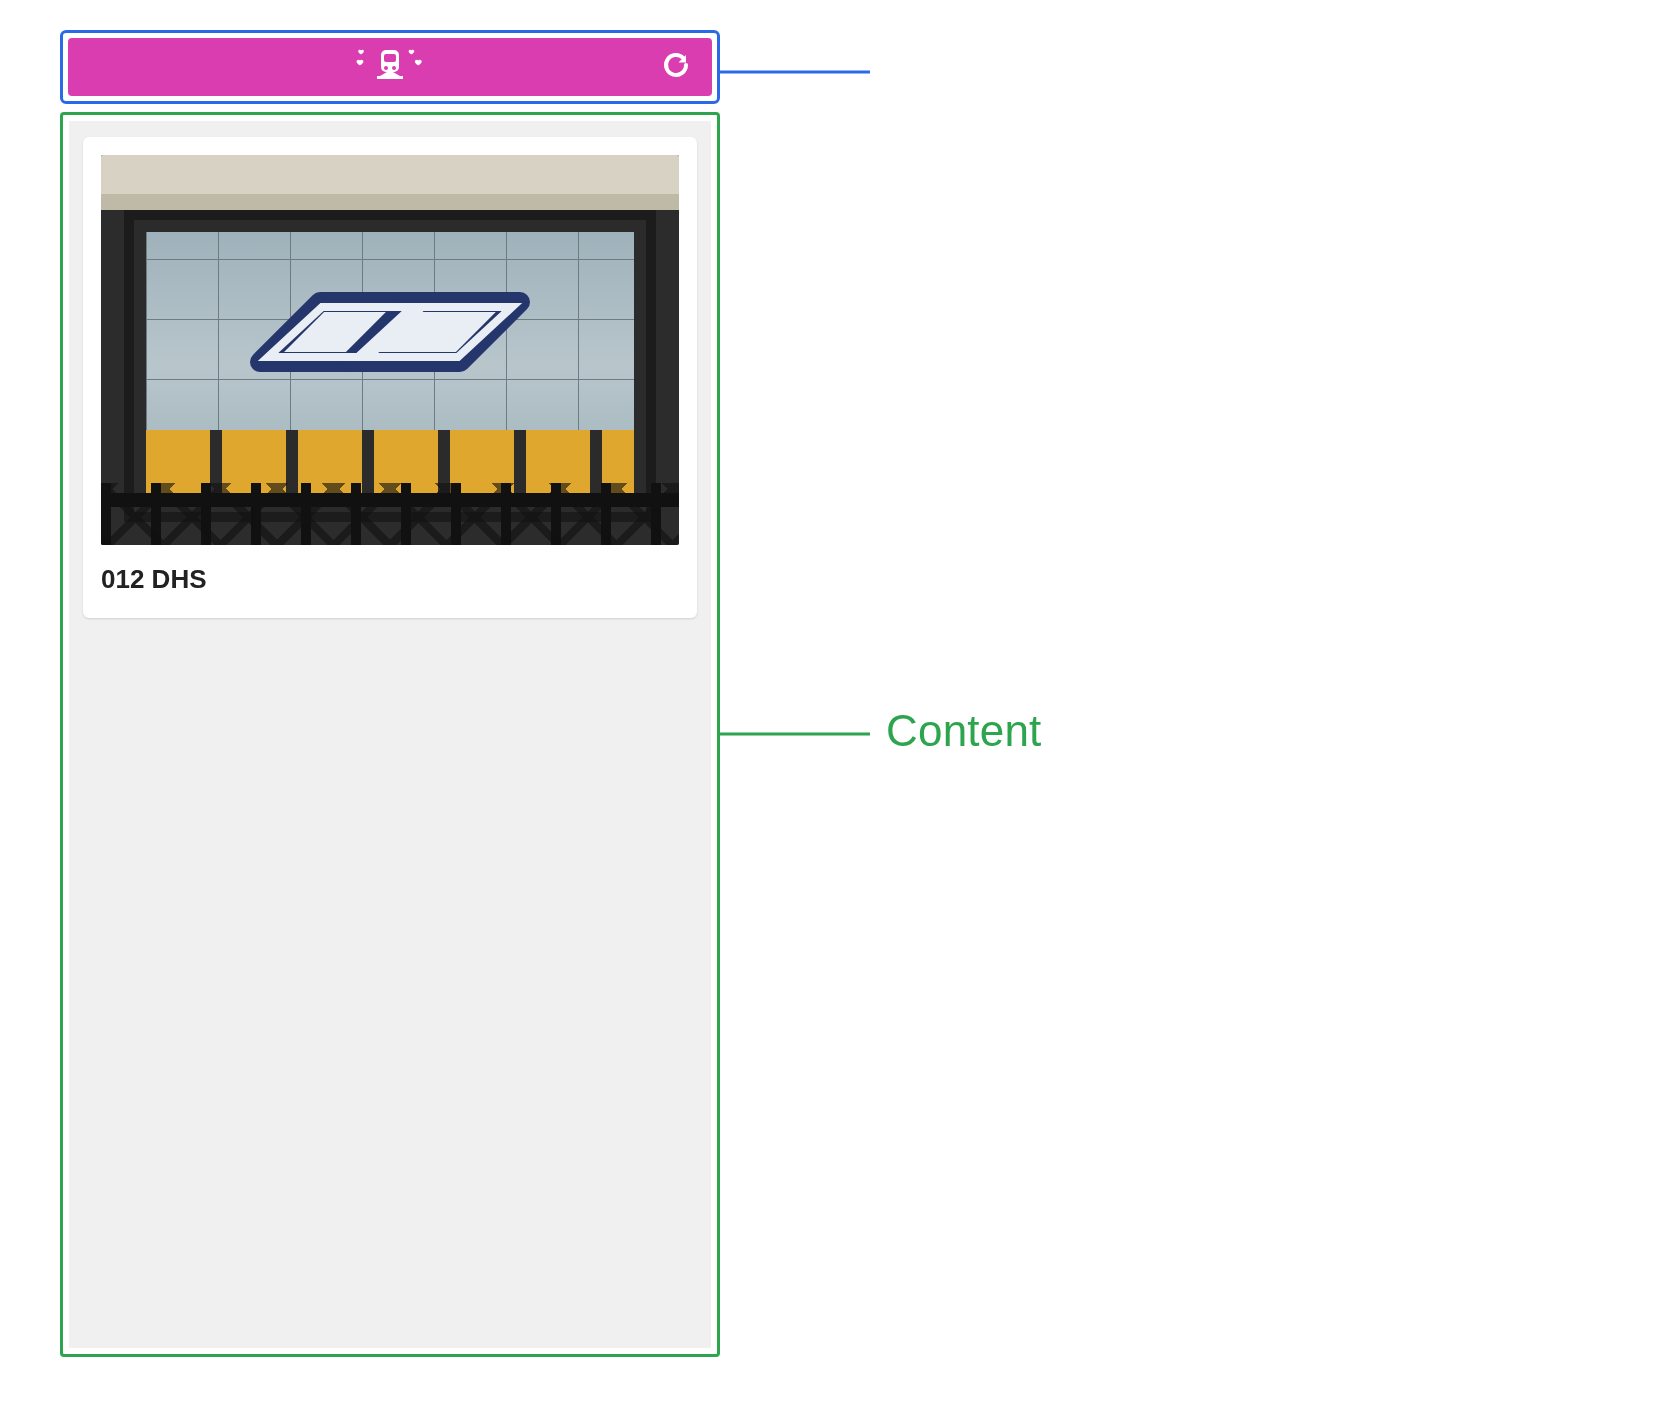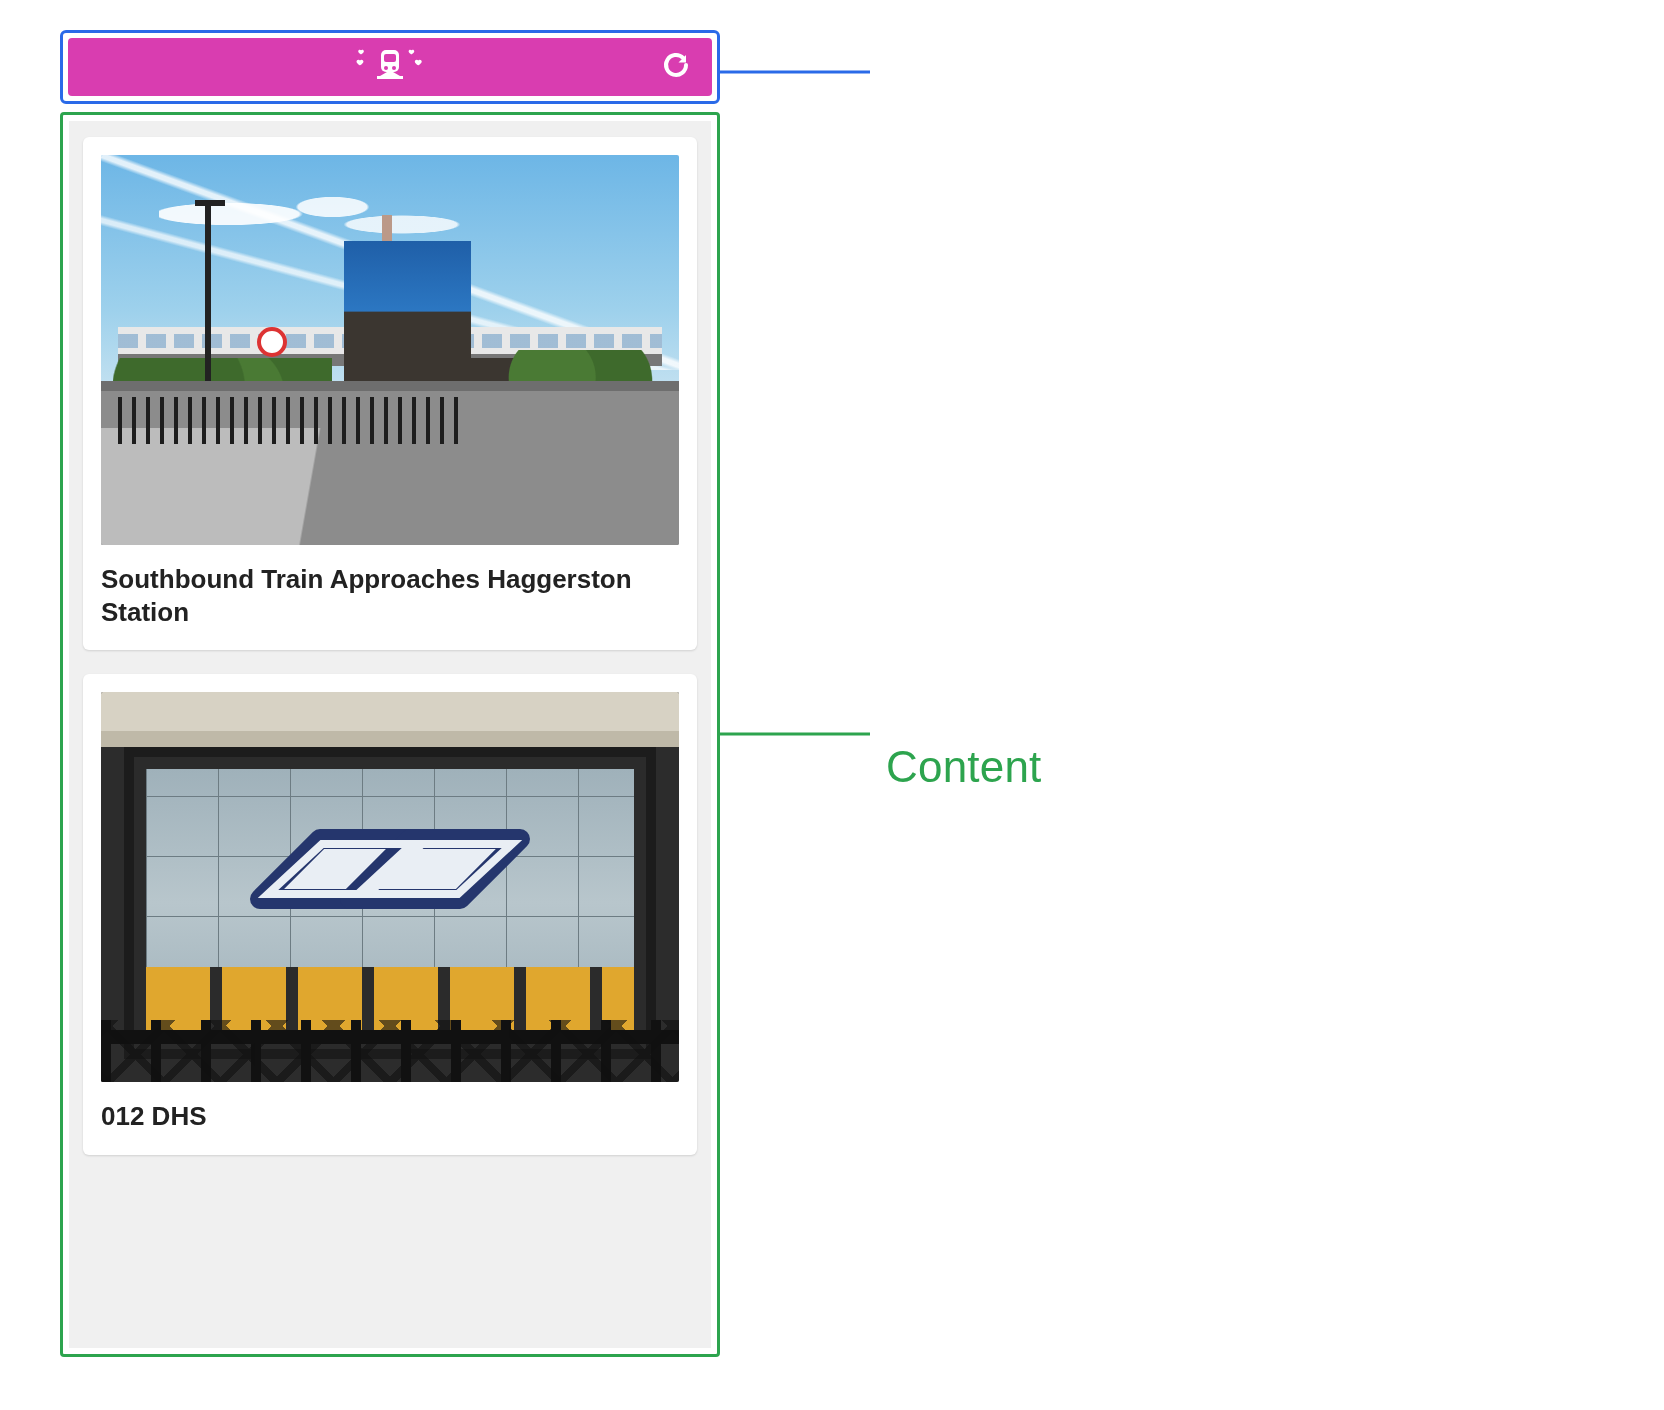--- a/index.html
+++ b/index.html
@@ -202,37 +202,20 @@
           <path d="M20 12a8 8 0 1 1-2.34-5.66"></path>
           <path d="M20 4v6h-6" fill="#fff" stroke="none"></path>
         </svg>
       </span>
     </div>
   </div>
 
   <div class="content-outline">
     <div class="content-inner">
 
-      <div class="card">
-        <div class="thumb thumb-1">
-          <div class="t1-trail"></div>
-          <div class="t1-cloud1"></div>
-          <div class="t1-train"></div>
-          <div class="t1-building"></div>
-          <div class="t1-lowbld"></div>
-          <div class="t1-bush-l"></div>
-          <div class="t1-bush-r"></div>
-          <div class="t1-pole"></div>
-          <div class="t1-road"></div>
-          <div class="t1-curb"></div>
-          <div class="t1-fence"></div>
-          <div class="t1-sign"></div>
-        </div>
-        <div class="card-title">Southbound Train Approaches Haggerston Station</div>
-      </div>
 
       <div class="card">
         <div class="thumb thumb-2">
           <div class="t2-roof"></div>
           <div class="t2-frame">
             <div class="t2-glass"></div>
             <div class="t2-orange"></div>
           </div>
           <div class="t2-logo">
             <svg width="300" height="150" viewBox="0 0 300 150">
@@ -258,15 +241,15 @@
     <svg width="150" height="12">
         <line x1="0" y1="6" x2="150" y2="6" stroke="#2a6ae8" stroke-width="3"></line>
       </svg>
   </div>
 
   <div class="leader" style="left:660px; top:698px;">
     <svg width="150" height="12">
         <line x1="0" y1="6" x2="150" y2="6" stroke="#2da44e" stroke-width="3"></line>
       </svg>
   </div>
-  <div class="label green" style="left:826px; top:676px;margin-top:36px;">Content</div>
+  <div class="label green" style="left:826px; top:676px;">Content</div>
 
 </div>
 
 </body></html>

